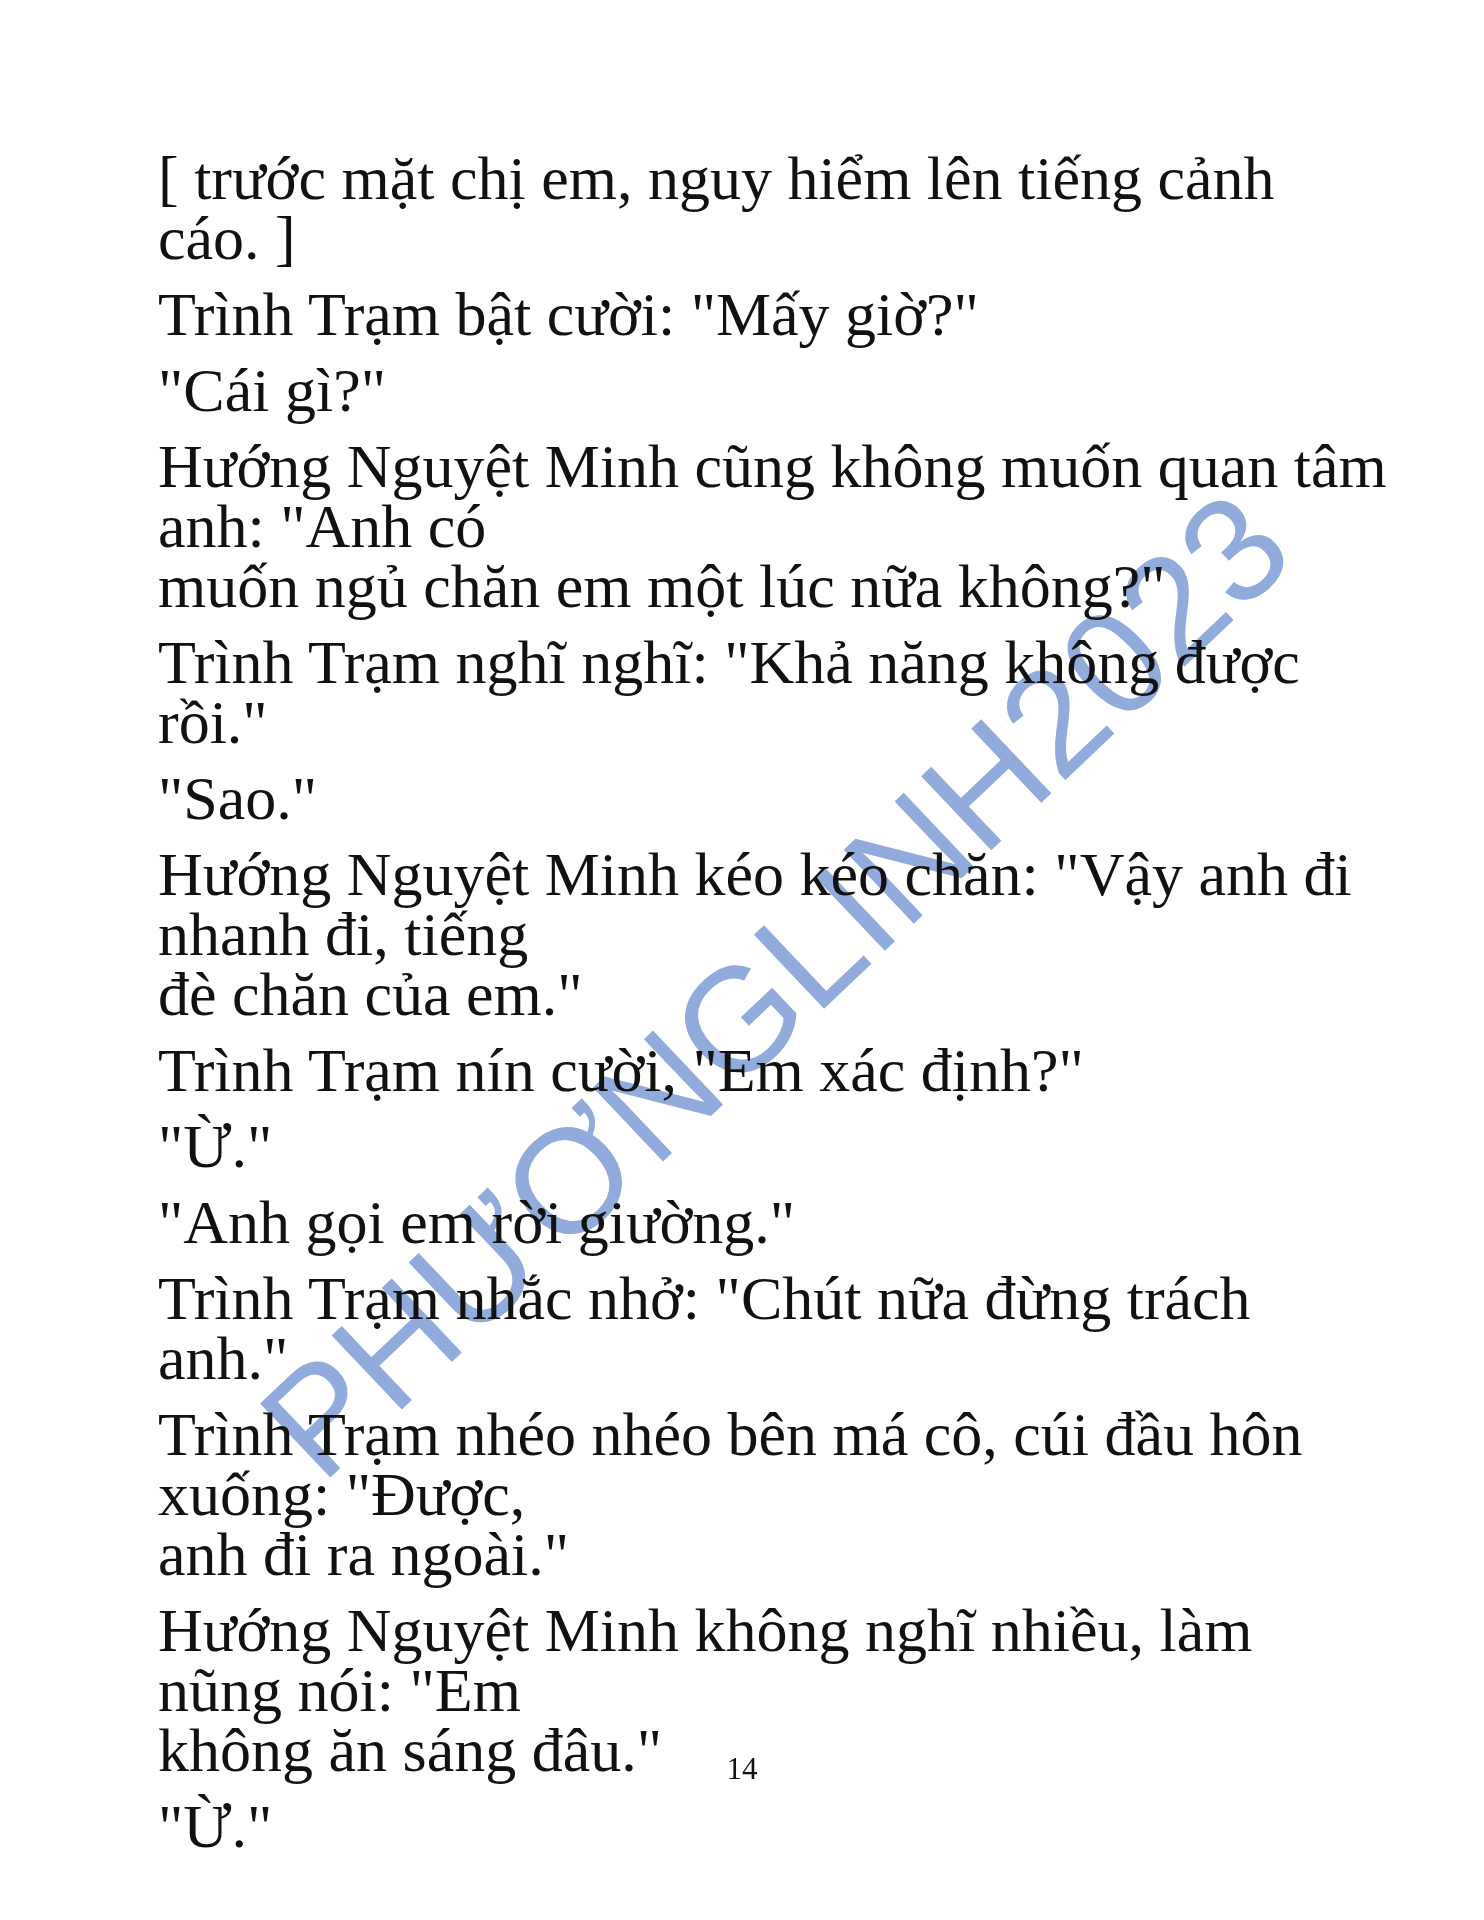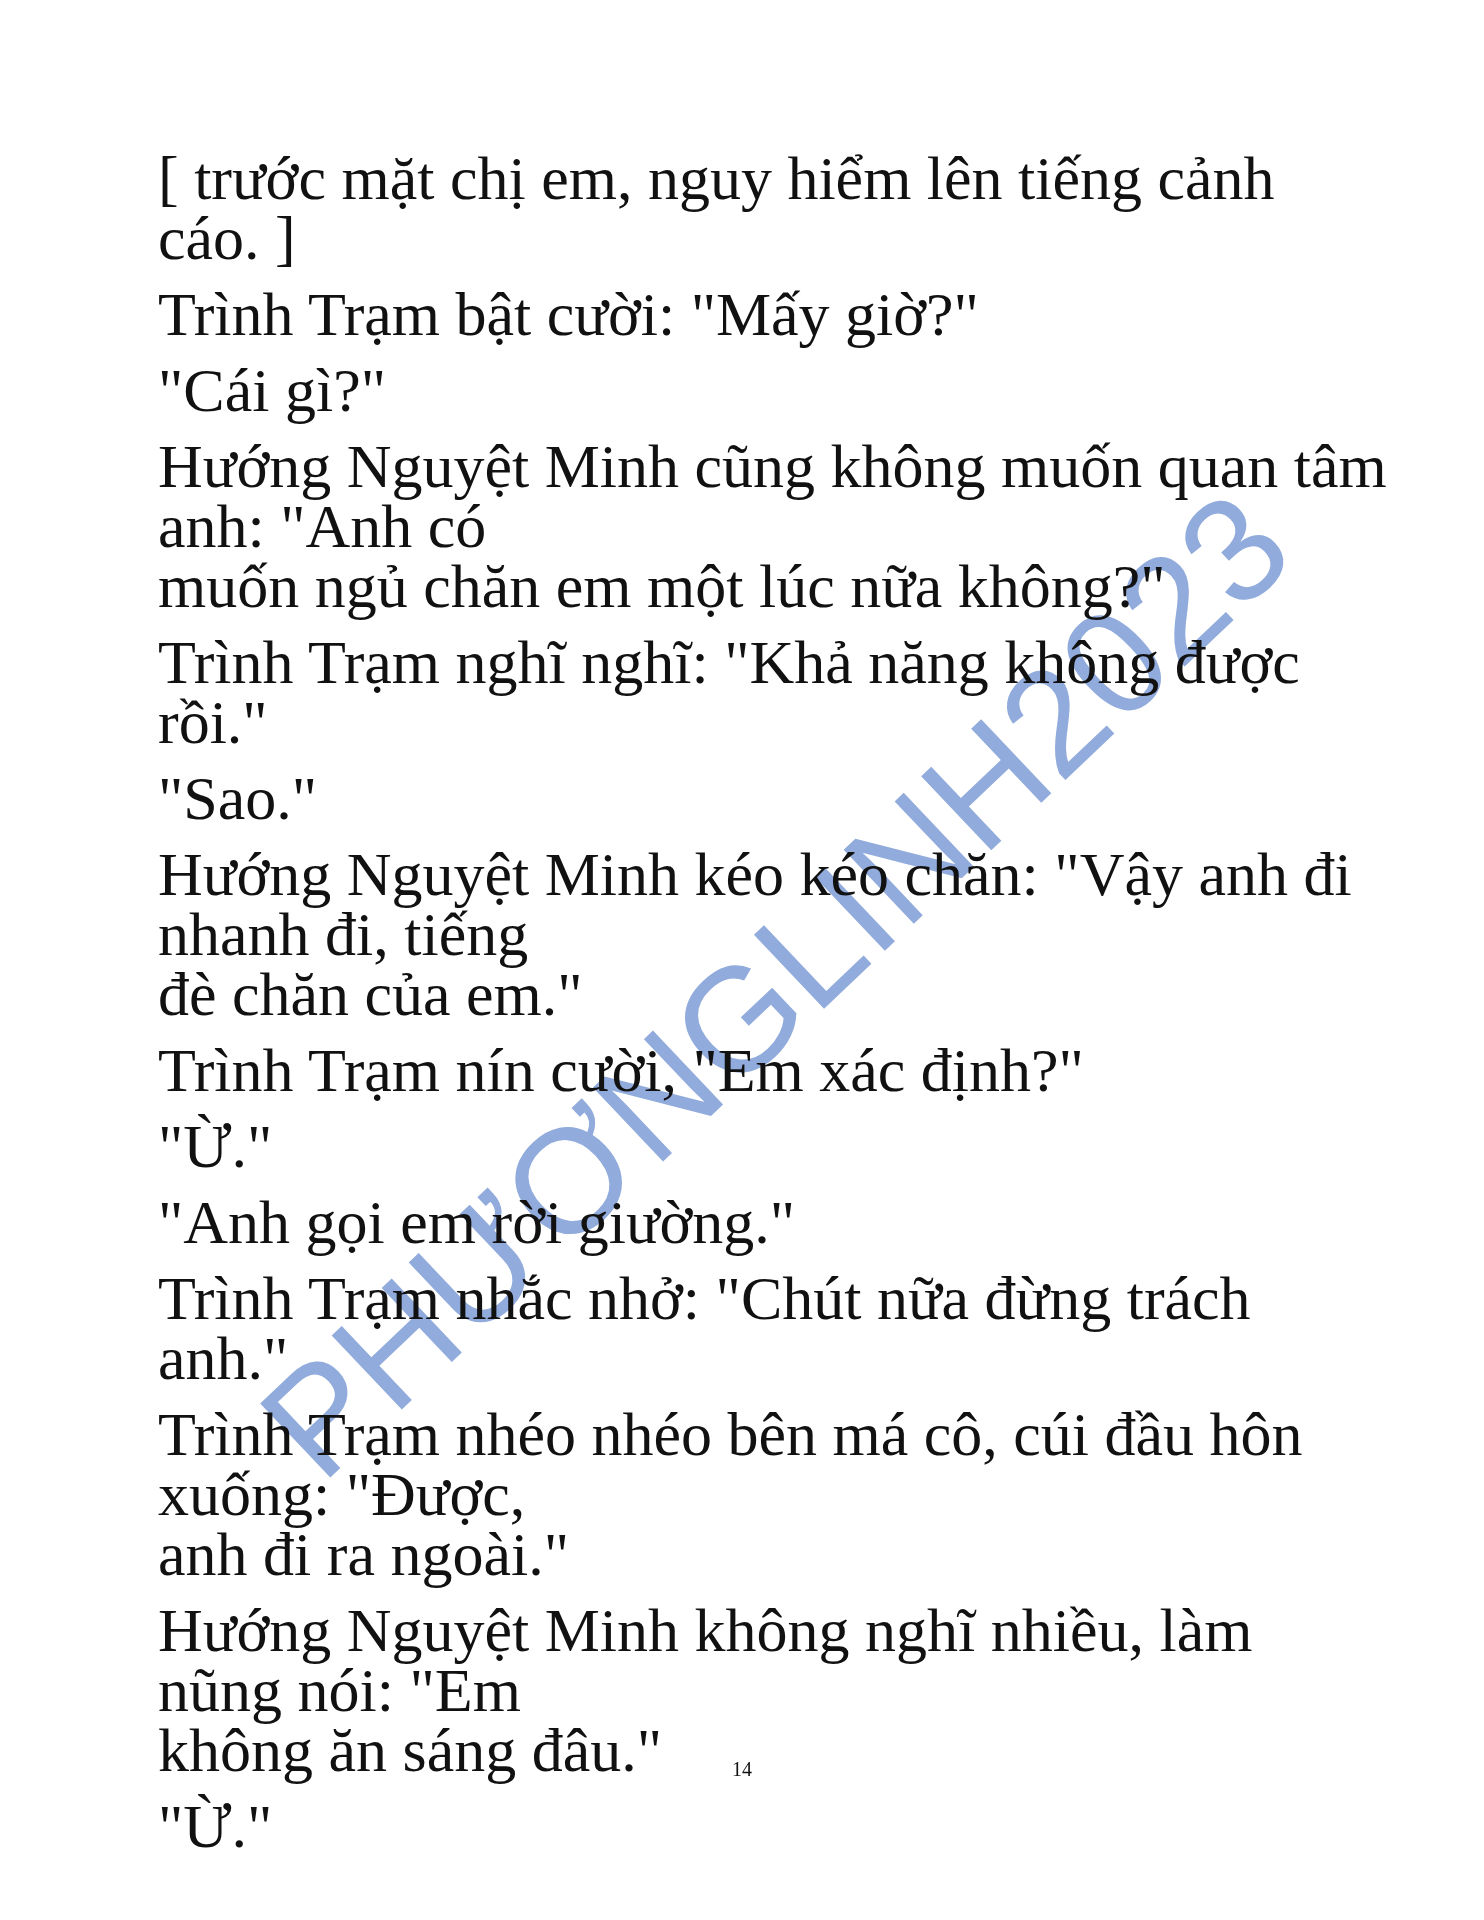--- a/index.html
+++ b/index.html
@@ -44,21 +44,21 @@
     line-height: 60px;
     white-space: pre-line;
     text-align: left;
   }
   .footer {
     position: absolute;
     left: 0;
     top: 1752px;
     width: 100%;
     text-align: center;
-    font-size: 20px;
+    font-size: 31px;
     line-height: 34px;
     color: #111111;
     z-index: 1;
   }
 </style>
 </head>
 <body>
 
 <div class="page">
 

